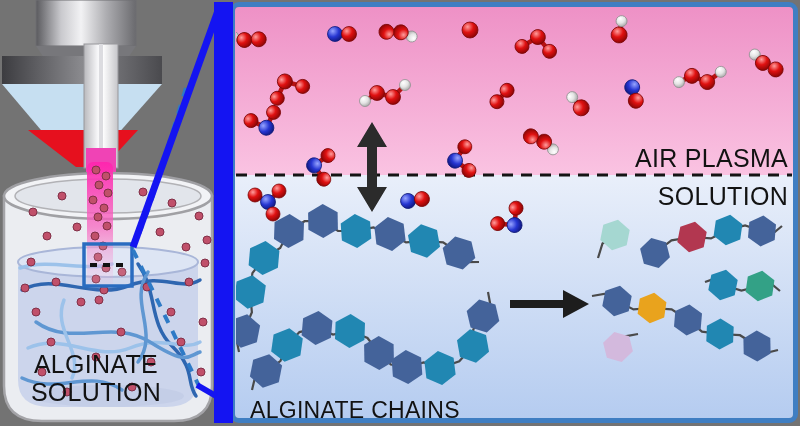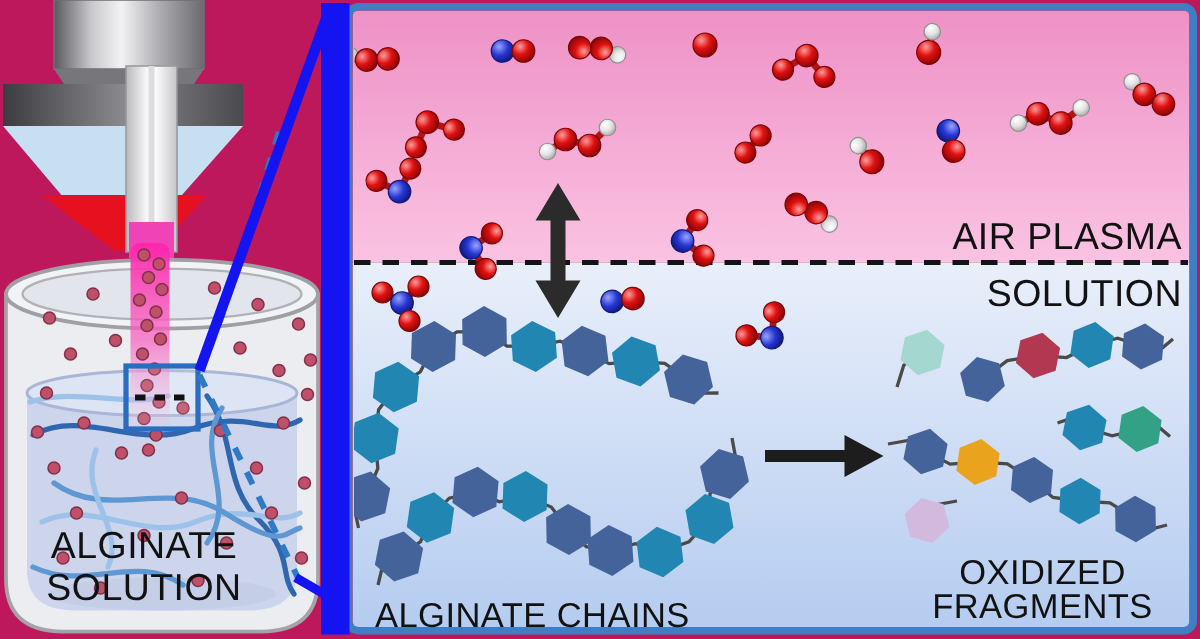--- a/index.html
+++ b/index.html
@@ -1,16 +1,16 @@
 <!DOCTYPE html>
 <html><head>
 <meta charset="utf-8">
 <style>
   html,body{margin:0;padding:0;background:#fff;}
-  .stage{position:relative;width:800px;height:426px;background:#be185d;overflow:hidden;
+  .stage{position:relative;width:800px;height:426px;background:#737373;overflow:hidden;
          font-family:"Liberation Sans",sans-serif;}
   .panel{position:absolute;left:230px;top:2px;width:568px;height:421px;box-sizing:border-box;
          border:5px solid #3f7ec2;border-radius:9px;overflow:hidden;}
   .plasma-region{height:168px;background:linear-gradient(180deg,#ee91c6 0%,#fac3e2 100%);}
   .solution-region{height:243px;background:linear-gradient(180deg,#e9effa 0%,#b5ccf0 100%);}
   #gfx{position:absolute;left:0;top:0;width:800px;height:426px;pointer-events:none;}
   .lbl{position:absolute;color:#121212;font-weight:500;letter-spacing:.3px;white-space:nowrap;}
   #lbl-air{top:144px;right:12px;font-size:25px;}
   #lbl-sol{top:182px;right:12px;font-size:25px;}
   #lbl-chains{top:397px;left:250px;width:250px;text-align:left;font-size:23px;white-space:normal;}
@@ -369,22 +369,18 @@
           </g>
         </g>
       <path d="M372,122 L357,147 H367 V187 H357 L372,212 L387,187 H377 V147 H387 Z" fill="#2b2b2b"></path>
       <path d="M510,300 H563 V290 L589,304 L563,318 V308 H510 Z" fill="#1d1d1d"></path>
     </g>
   </svg>
 
   <div class="lbl" id="lbl-air">AIR PLASMA</div>
   <div class="lbl" id="lbl-sol">SOLUTION</div>
   <div class="lbl" id="lbl-chains">ALGINATE CHAINS</div>
-  <div class="lbl" id="lbl-ox">
-    <div>OXIDIZED</div>
-    <div>FRAGMENTS</div>
-  </div>
   <div class="lbl" id="lbl-beaker">
     <div>ALGINATE</div>
     <div>SOLUTION</div>
   </div>
 
 </div>
 
 </body></html>

